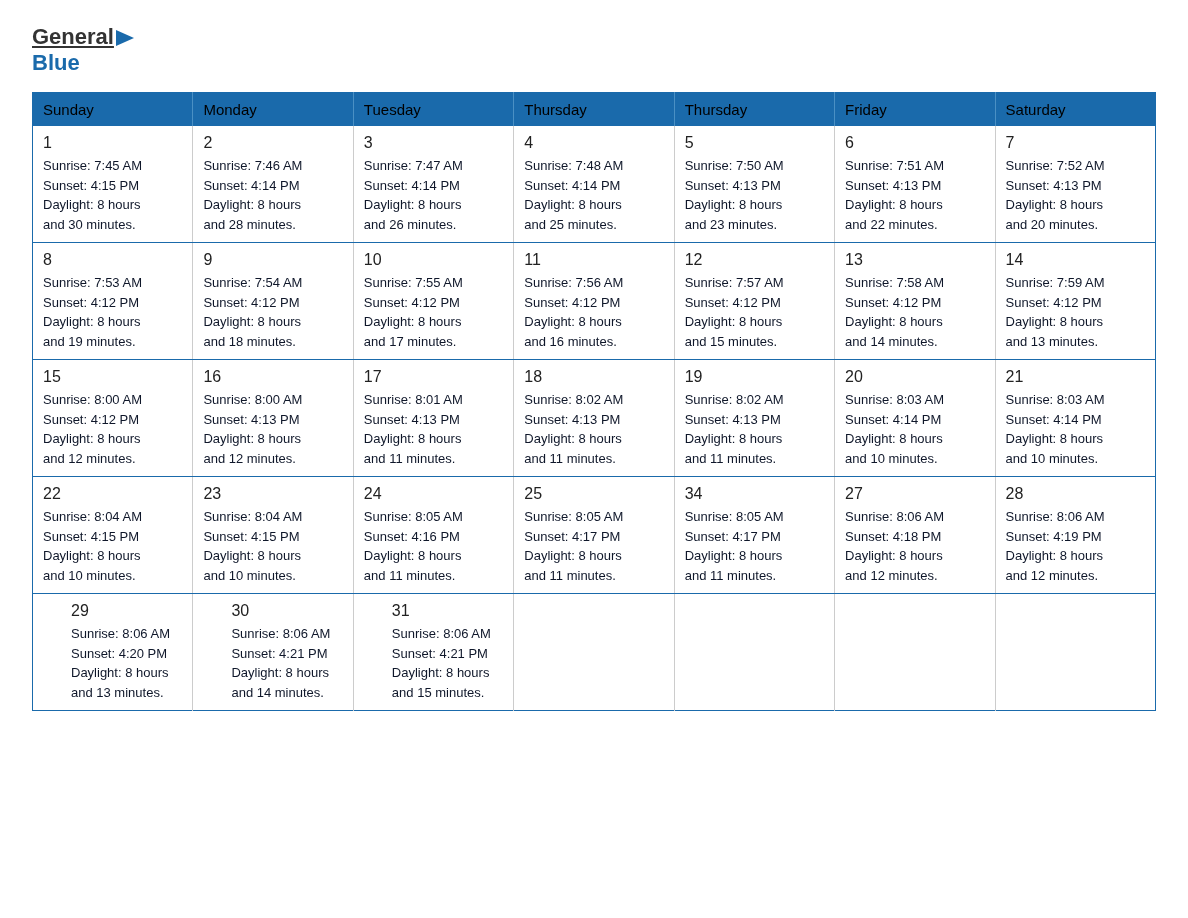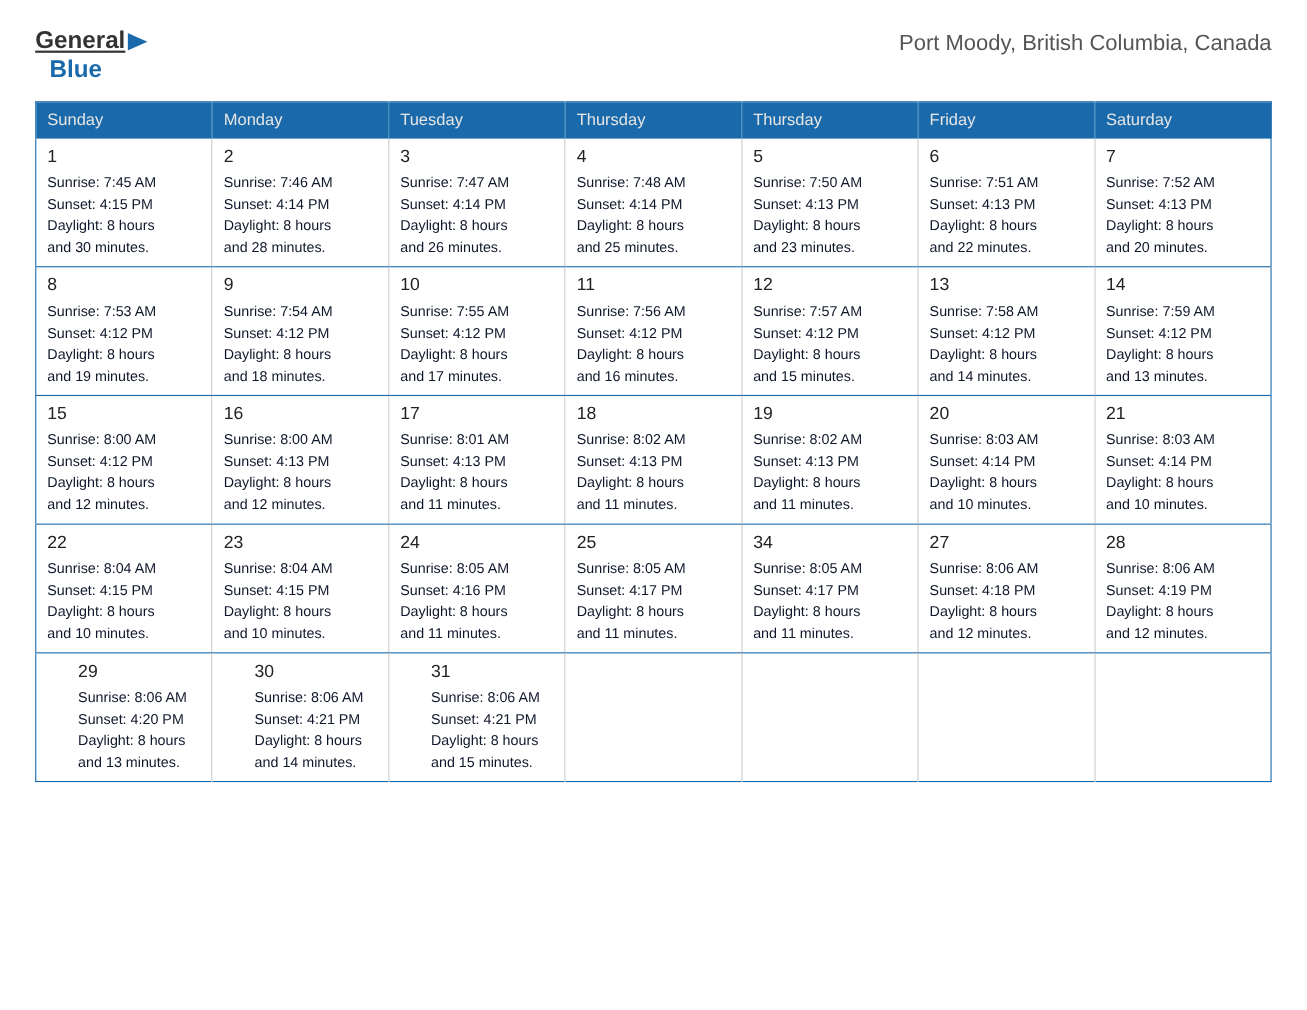--- a/index.html
+++ b/index.html
@@ -30,21 +30,21 @@
       color: #555;
       margin-top: 4px;
     }
     .calendar {
       width: 100%;
       border-collapse: collapse;
       border: 1.5px solid #1a6aab;
     }
     .calendar th {
       background: #1a6aab;
-      color: #e5e5e5;
+      color: #000000;
       font-size: 15px;
       font-weight: normal;
       padding: 8px 10px;
       text-align: left;
       border-right: 1px solid #4a90c4;
     }
     .calendar th:last-child {
       border-right: none;
     }
     .calendar td {
@@ -85,39 +85,38 @@
       align-items: flex-start;
     }
     .logo-line1 {
       display: flex;
       align-items: center;
     }
     .logo-line2 {
       font-size: 22px;
       font-weight: bold;
       color: #1a6aab;
-      margin-left: 13px;
+      margin-left: 0;
     }
   </style>
 </head>
 <body>
 
 <div class="header">
   <div class="logo-wrapper">
     <div class="logo-line1">
       <span style="font-size:22px;font-weight:bold;color:#333;text-decoration:underline;">General</span>
 
       <svg width="18" height="22" viewBox="0 0 18 22" style="margin-left:2px;margin-top:1px;">
         <polygon points="0,3 18,11 0,19" fill="#1a6aab"></polygon>
       </svg>
     </div>
     <div class="logo-line2">Blue</div>
   </div>
   <div class="title-block">
-    <div class="location-title">Port Moody, British Columbia, Canada</div>
   </div>
 </div>
 
 <table class="calendar">
   <thead>
     <tr>
     <th>Sunday</th>
         <th>Monday</th>
         <th>Tuesday</th>
         <th>Thursday</th>

